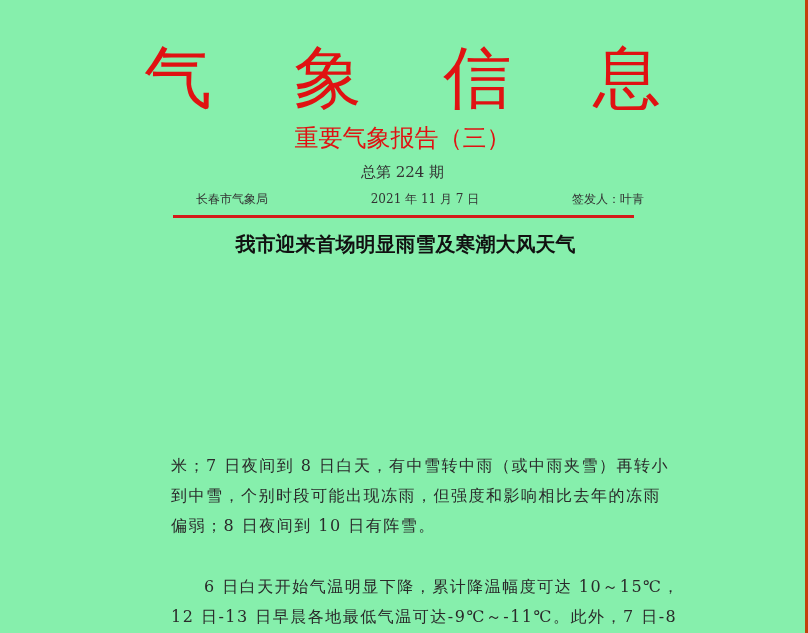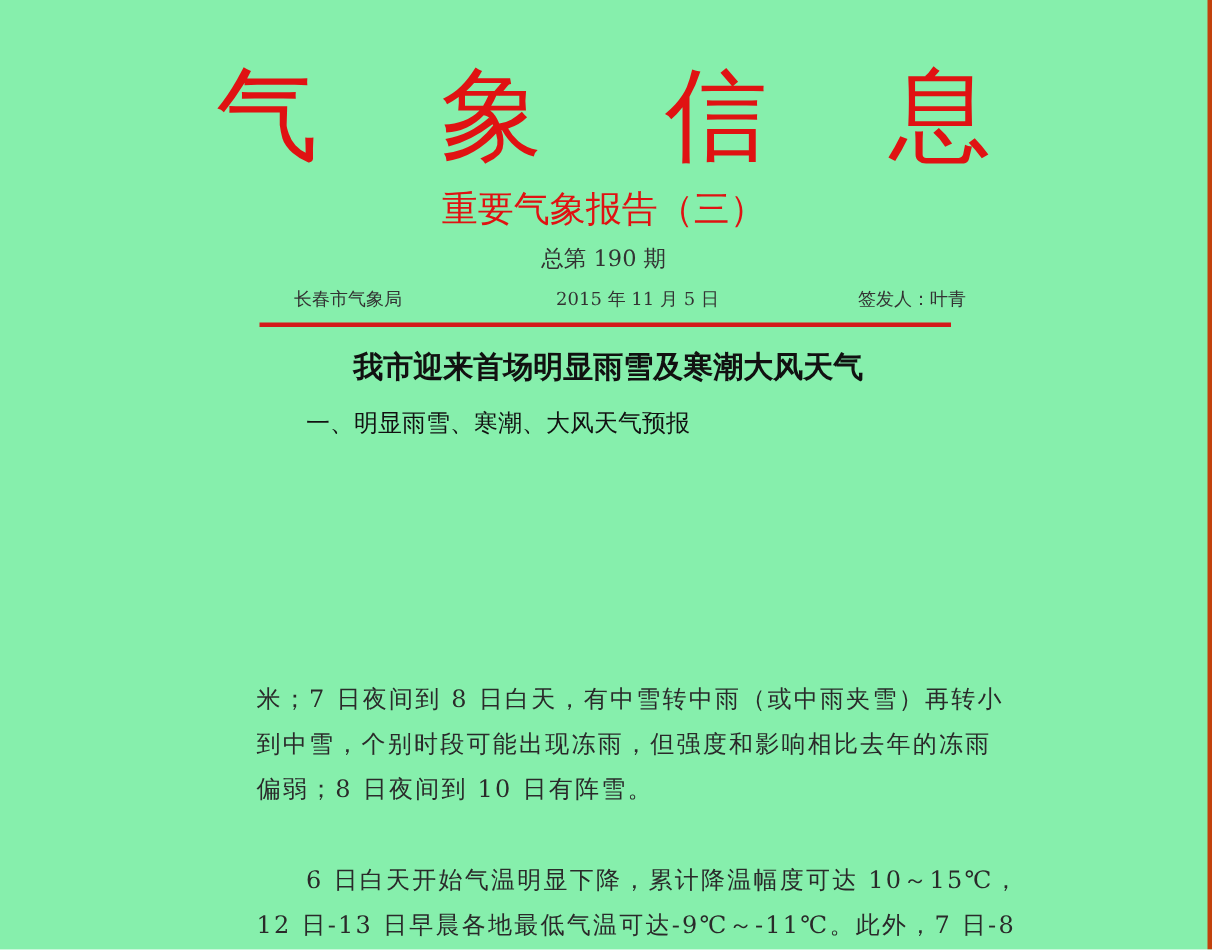--- a/index.html
+++ b/index.html
@@ -35,21 +35,21 @@
       letter-spacing: 30px;
       padding-left: 30px;
       font-weight: normal;
     }
     .subtitle {
       position: absolute;
       left: 0; right: 0;
       top: 125px;
       text-align: center;
       color: #e01212;
-      font-family: Liberation Sans, sans-serif;
+      font-family: Liberation Mono, monospace;
       font-size: 24px;
       line-height: 30px;
     }
     .issue {
       position: absolute;
       left: 0; right: 0;
       top: 162px;
       text-align: center;
       font-size: 15px;
       line-height: 20px;
@@ -116,33 +116,32 @@
   </style>
 </head>
 <body>
 
 <div class="page">
 
   <div class="masthead">气 象 信 息</div>
 
   <div class="subtitle">重要气象报告（三）</div>
 
-  <div class="issue">总第 190 期</div>
+  <div class="issue">总第 224 期</div>
 
   <div class="meta-row">
     <span class="left">长春市气象局</span>
-    <span class="center">2015 年 11 月 5 日</span>
+    <span class="center">2021 年 11 月 7 日</span>
     <span class="right">签发人：叶青</span>
   </div>
 
   <div class="red-rule"></div>
 
   <div class="headline">我市迎来首场明显雨雪及寒潮大风天气</div>
 
-  <div class="section-heading">一、明显雨雪、寒潮、大风天气预报</div>
 
 
   <div class="body-text p2">
     <span class="line">米；7 日夜间到 8 日白天，有中雪转中雨（或中雨夹雪）再转小</span>
     <span class="line">到中雪，个别时段可能出现冻雨，但强度和影响相比去年的冻雨</span>
     <span class="line">偏弱；8 日夜间到 10 日有阵雪。</span>
   </div>
 
   <div class="body-text p3">
     <span class="line indent">6 日白天开始气温明显下降，累计降温幅度可达 10～15℃，</span>

